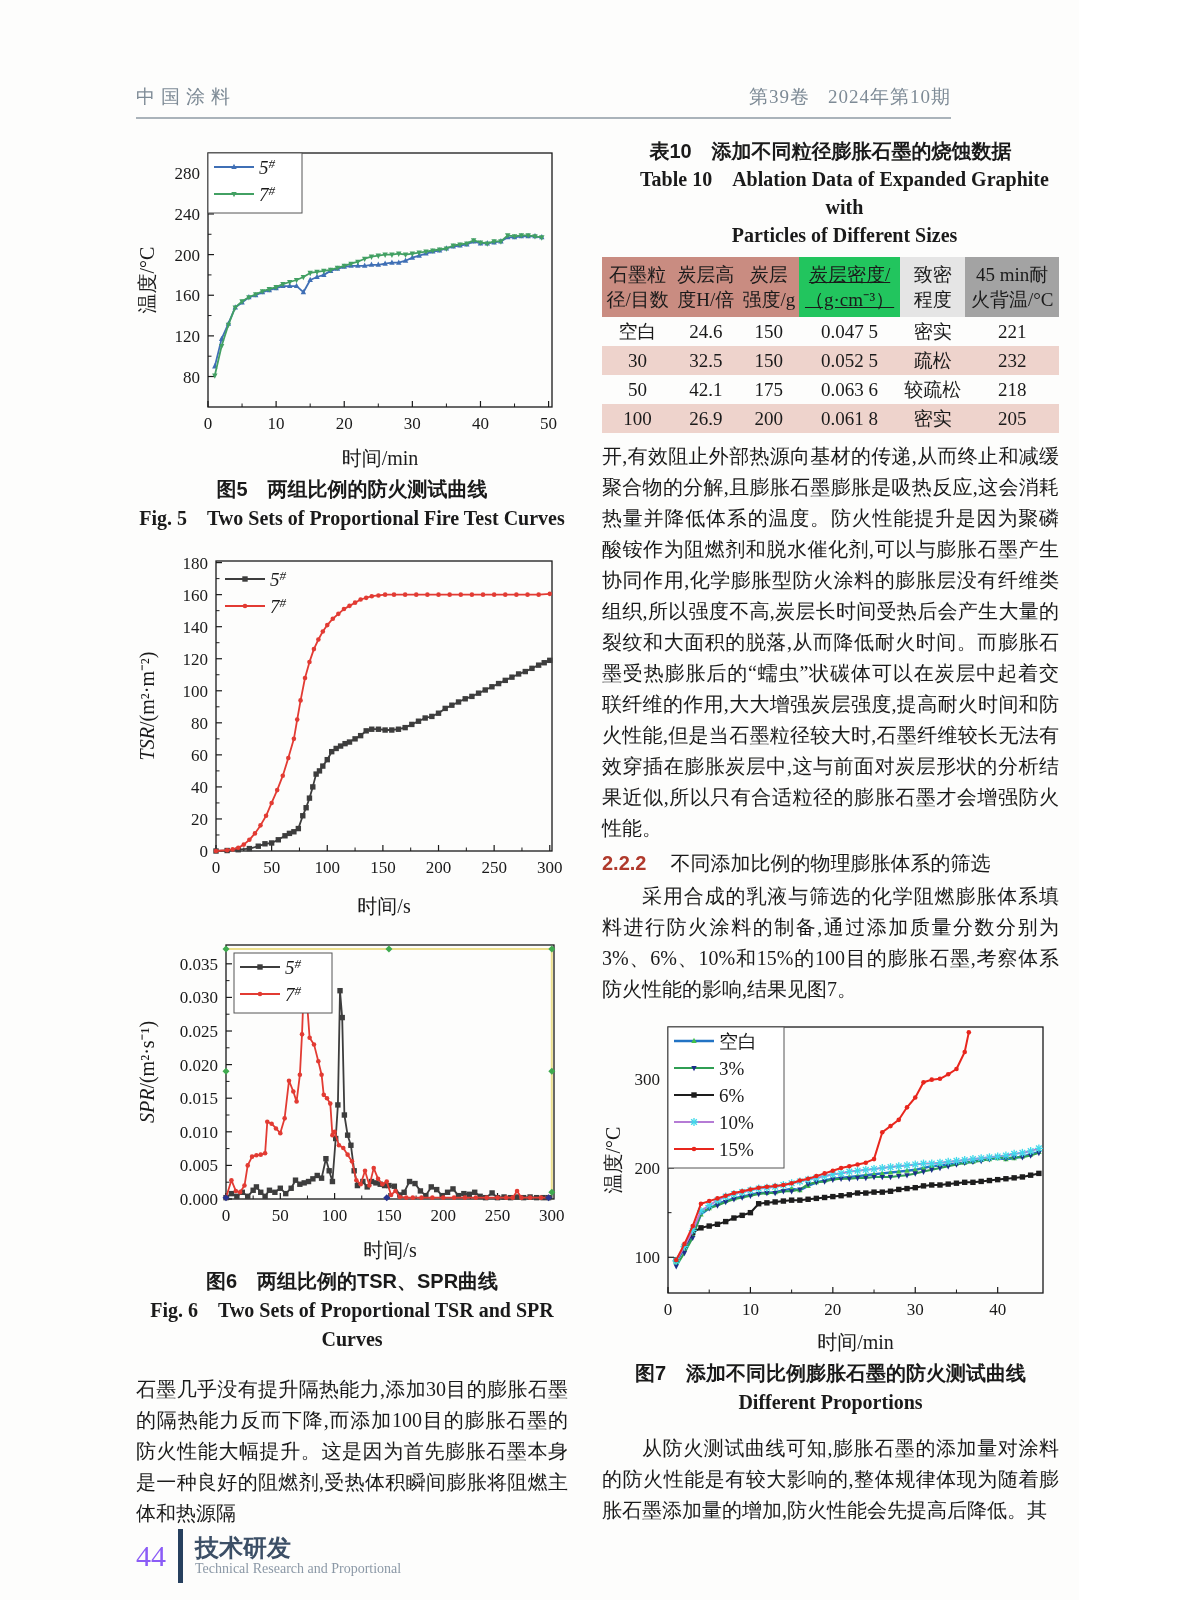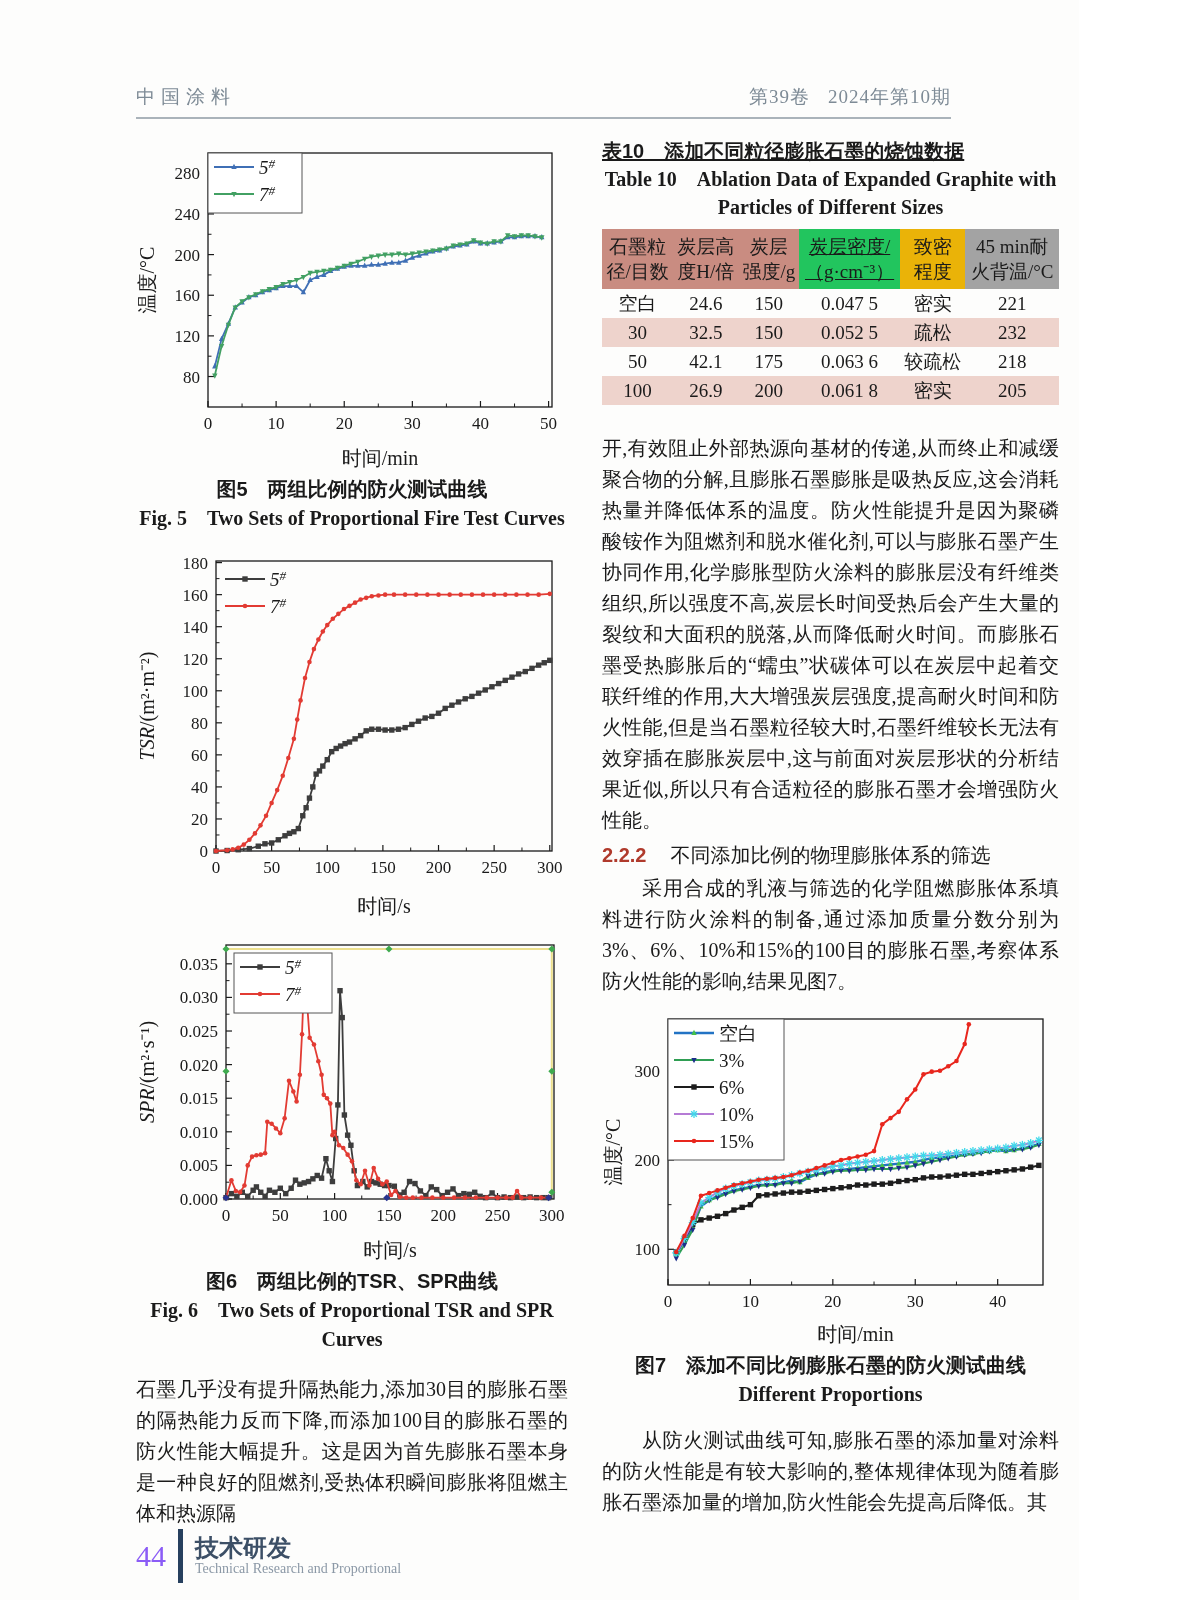--- a/index.html
+++ b/index.html
@@ -21,24 +21,24 @@
   .col-r{width:457px;flex:0 0 457px;}
   p.body{font-size:20px;line-height:31px;text-align:justify;margin:0;}
   .indent{text-indent:2em;}
   
   .cap-zh{font-family:"Liberation Sans",sans-serif;font-weight:bold;font-size:20px;
     text-align:center;line-height:29px;margin-top:2px;}
   .cap-en{font-family:"Liberation Serif",serif;font-weight:bold;font-size:20px;
     text-align:center;line-height:29px;}
   
   .tbl-title-zh{font-family:"Liberation Sans",sans-serif;font-weight:bold;font-size:20px;
-    line-height:28px;text-decoration:underline;}
-  .tbl-title-en{font-weight:bold;font-size:20px;text-align:center;line-height:28px;}
+    text-align:center;line-height:28px;}
+  .tbl-title-en{font-weight:bold;font-size:20px;text-align:center;line-height:28px;margin-left:28px;}
   table.abl{width:100%;border-collapse:collapse;font-size:19px;text-align:center;
-    margin-top:8px;margin-bottom:28px;}
+    margin-top:8px;margin-bottom:8px;}
   table.abl th{font-weight:normal;padding:5px 1px;line-height:25px;white-space:pre-line;}
   table.abl td{padding:3px 1px;line-height:23px;}
   
   .section-head{font-size:20px;line-height:32px;margin:3px 0 2px;}
   .section-num{color:#b03a2c;font-family:"Liberation Sans",sans-serif;font-weight:bold;
     margin-right:24px;}
   
   svg.chart{display:block;margin:0 auto;}
   svg .tick{font:17px "Liberation Serif",serif;fill:#1a1a1a;}
   svg .axl{font:20px "Liberation Serif",serif;fill:#1a1a1a;}
@@ -601,21 +601,21 @@
         <thead>
             <tr>
               <th style="background: rgb(201, 140, 129);">石墨粒
 径/目数</th>
               <th style="background: rgb(201, 140, 129);">炭层高
 度H/倍</th>
               <th style="background: rgb(201, 140, 129);">炭层
 强度/g</th>
               <th style="background: #22c55e; text-decoration: underline;">炭层密度/
 （g·cm⁻³）</th>
-              <th style="background: #eab308;">致密
+              <th style="background: #e5e5e5;">致密
 程度</th>
               <th style="background: #a3a3a3;">45 min耐
 火背温/°C</th>
             </tr>
           </thead>
         <tbody>
             <tr>
               <td>空白</td>
               <td>24.6</td>
               <td>150</td>

